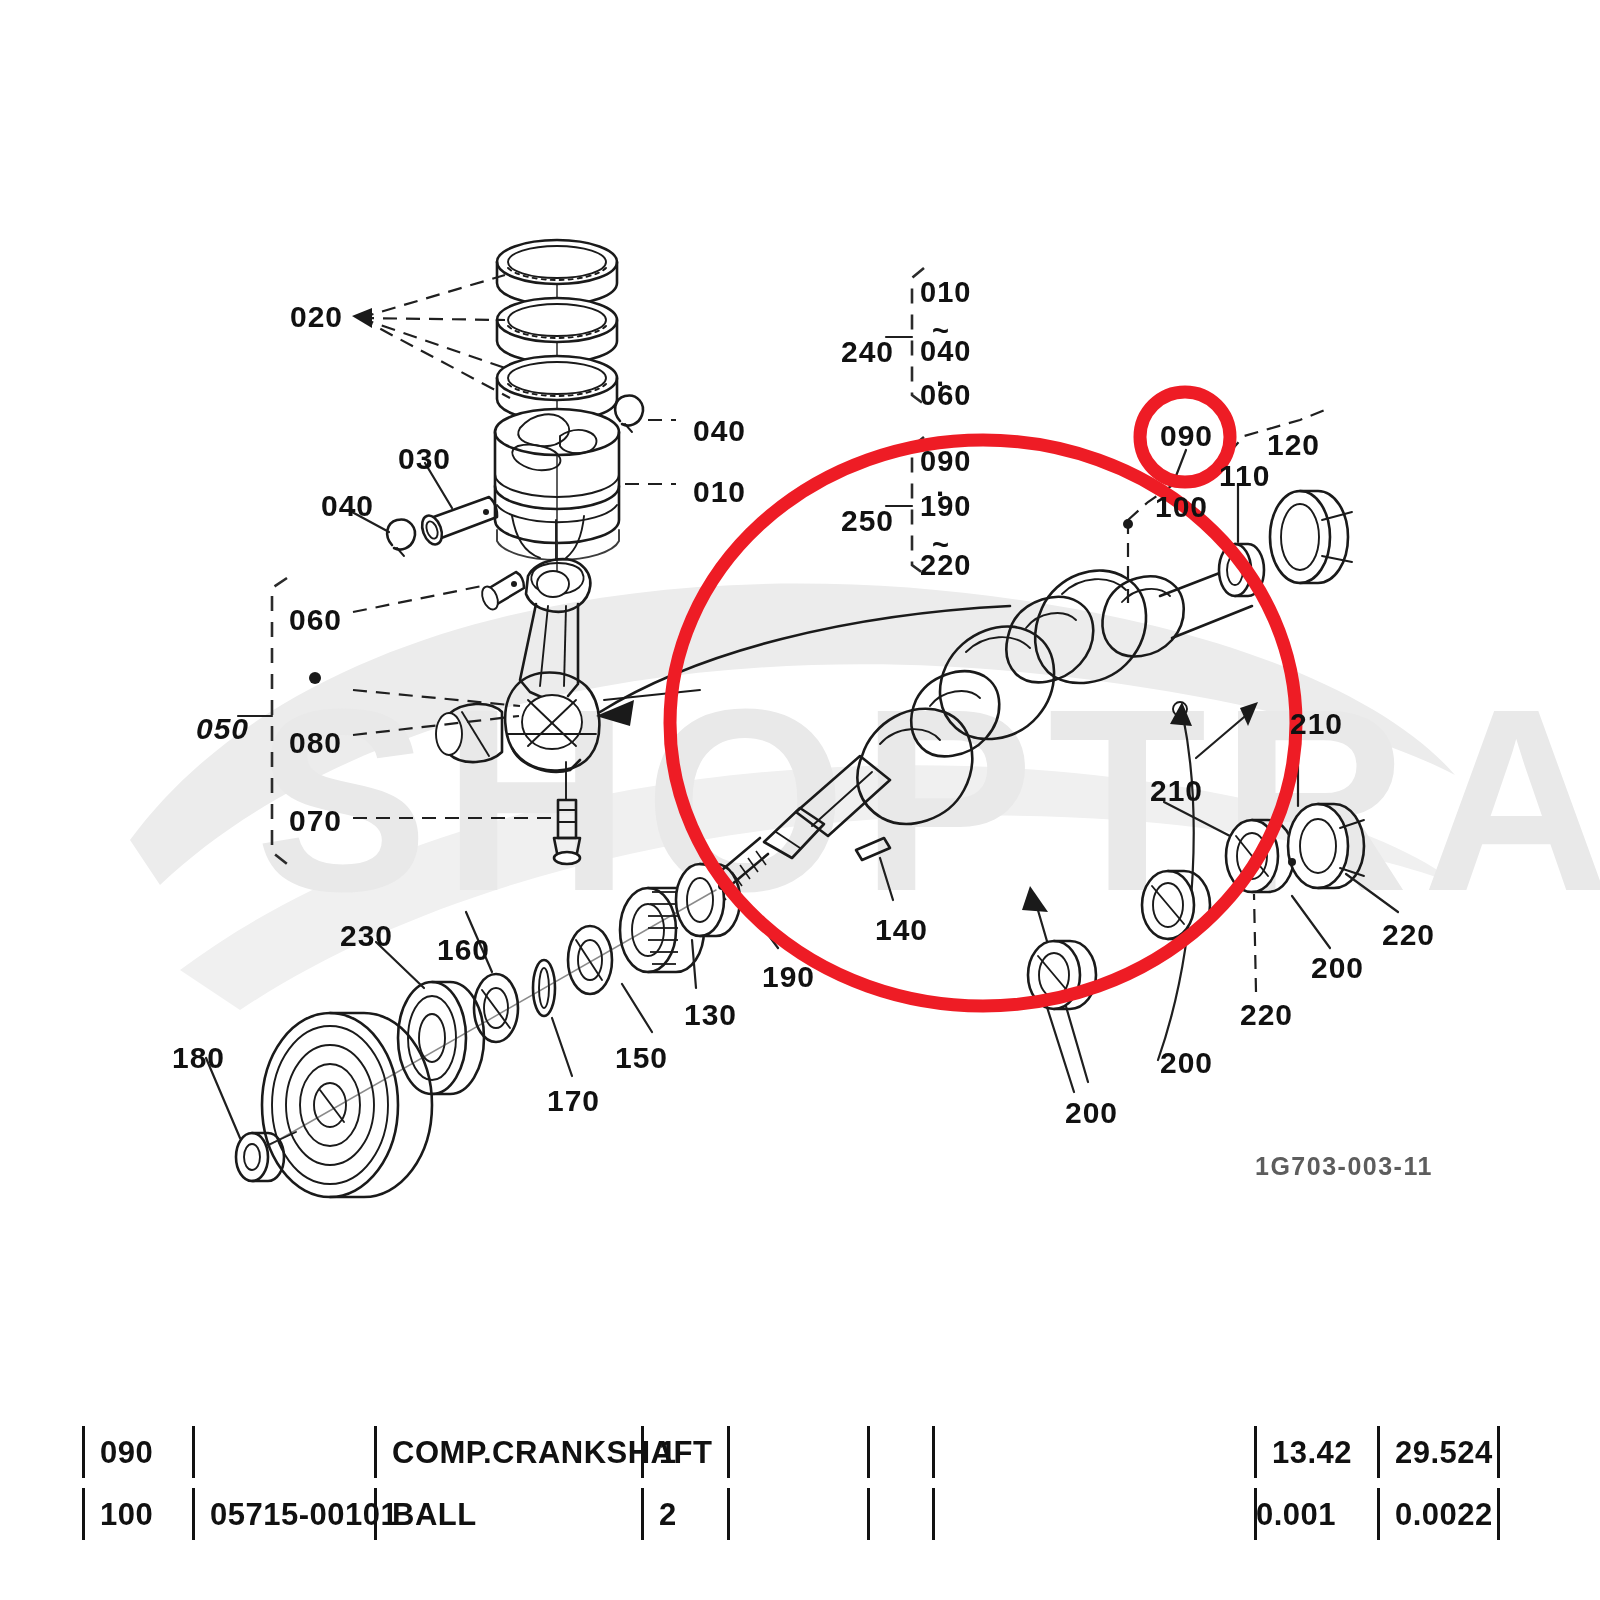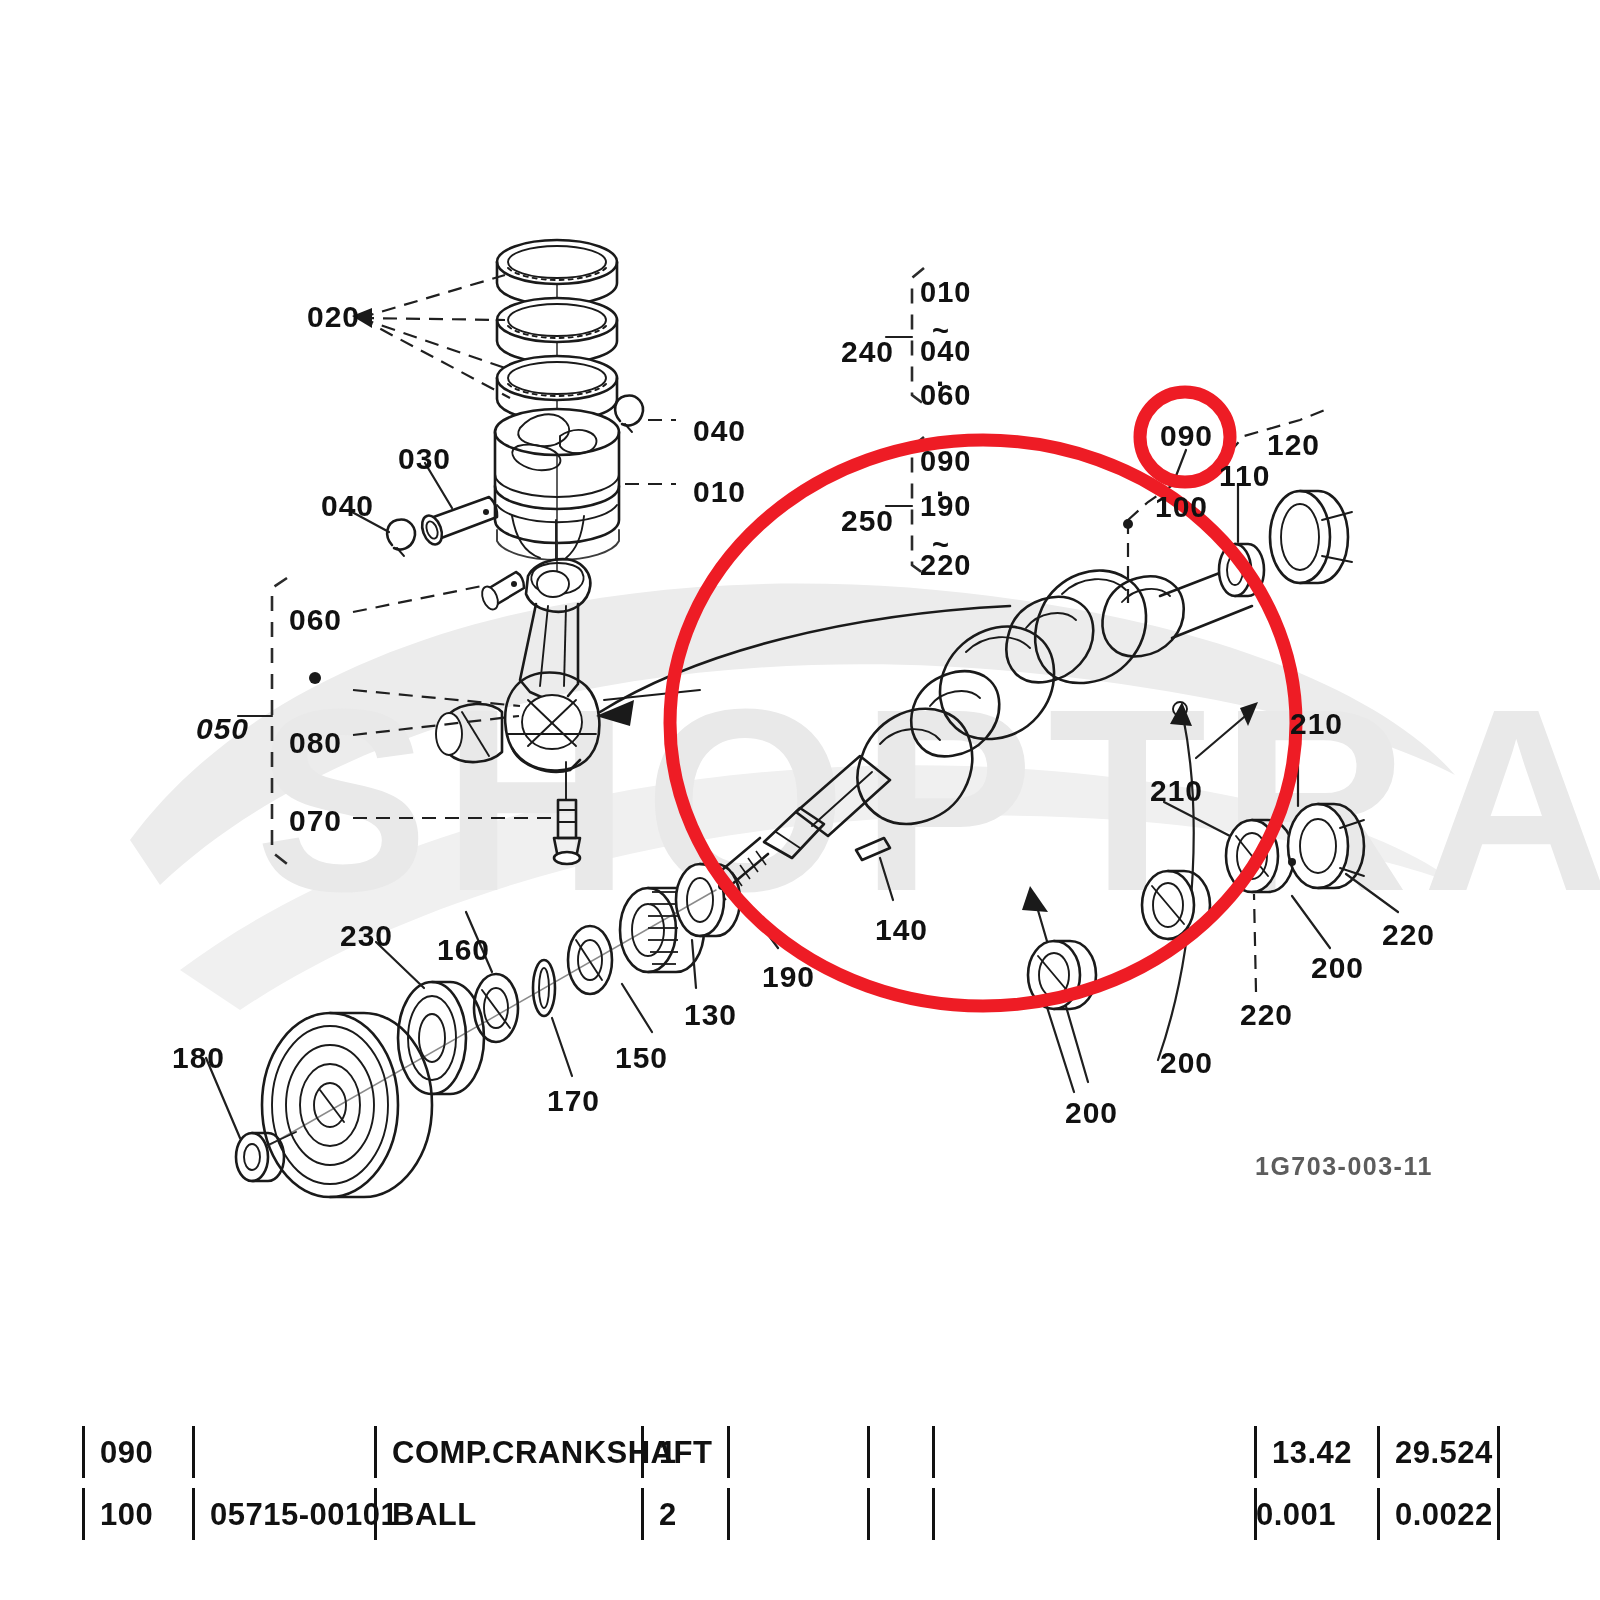--- a/index.html
+++ b/index.html
@@ -390,21 +390,21 @@
     <path class="lead" d="M572,1076 L552,1018"></path>
     <path class="lead" d="M206,1058 L240,1138"></path>
   </svg>
 
   <svg id="annot" viewBox="0 0 1600 1600" aria-hidden="true">
     <ellipse cx="983" cy="723" rx="313" ry="283" fill="none" stroke="#ee1c25" stroke-width="13"></ellipse>
     <circle cx="1185" cy="437" r="45" fill="none" stroke="#ee1c25" stroke-width="13"></circle>
   </svg>
 
   <div id="callouts">
-      <div class="lbl" style="left: 307px; top: 302px;">020</div>
+      <div class="lbl" style="left: 290px; top: 302px;">020</div>
       <div class="lbl" style="left: 693px; top: 416px;">040</div>
       <div class="lbl" style="left: 398px; top: 444px;">030</div>
       <div class="lbl" style="left: 693px; top: 477px;">010</div>
       <div class="lbl" style="left: 321px; top: 491px;">040</div>
       <div class="lbl" style="left: 289px; top: 605px;">060</div>
       <div class="lbl" style="left: 196px; top: 714px; font-style: italic;">050</div>
       <div class="lbl" style="left: 289px; top: 728px;">080</div>
       <div class="lbl" style="left: 289px; top: 806px;">070</div>
       <div class="lbl" style="left: 841px; top: 337px;">240</div>
       <div class="lbl" style="left: 841px; top: 506px;">250</div>

